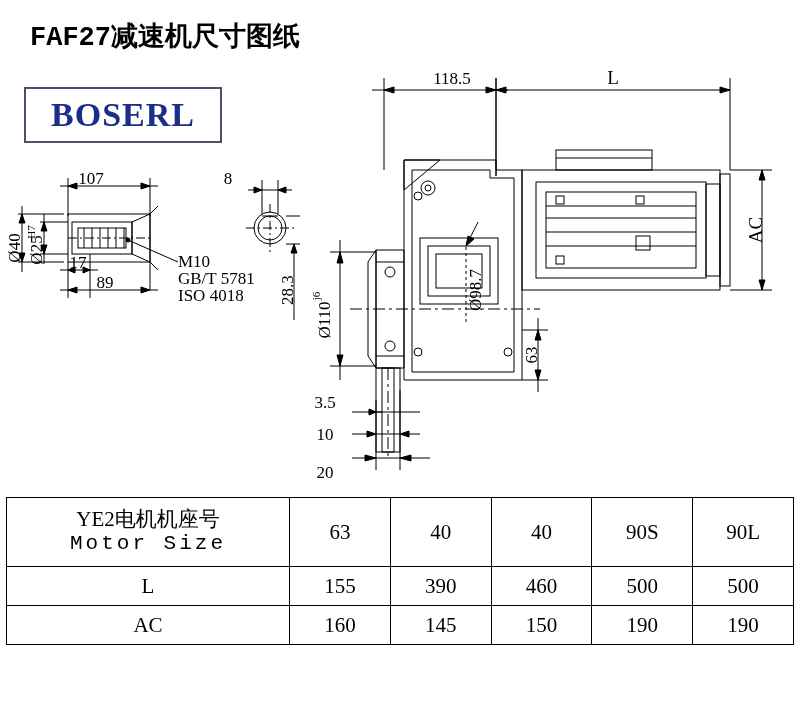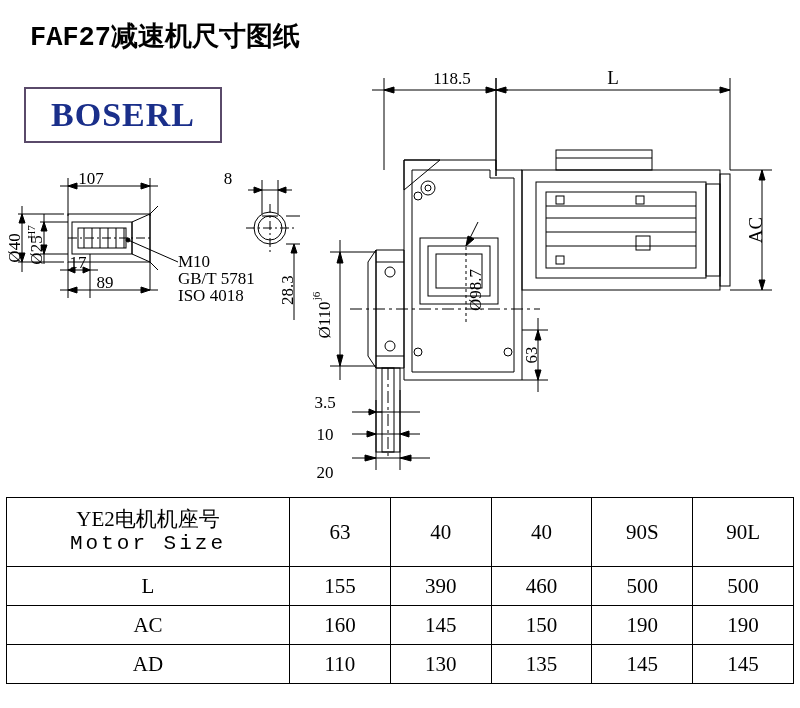--- a/index.html
+++ b/index.html
@@ -355,24 +355,16 @@
         <td>500</td>
       </tr>
       <tr>
         <td class="rowhead">AC</td>
         <td>160</td>
         <td>145</td>
         <td>150</td>
         <td>190</td>
         <td>190</td>
       </tr>
-      <tr>
-        <td class="rowhead">AD</td>
-        <td>110</td>
-        <td>130</td>
-        <td>135</td>
-        <td>145</td>
-        <td>145</td>
-      </tr>
     </tbody>
   </table>
 
 </div>
 
 </body></html>

